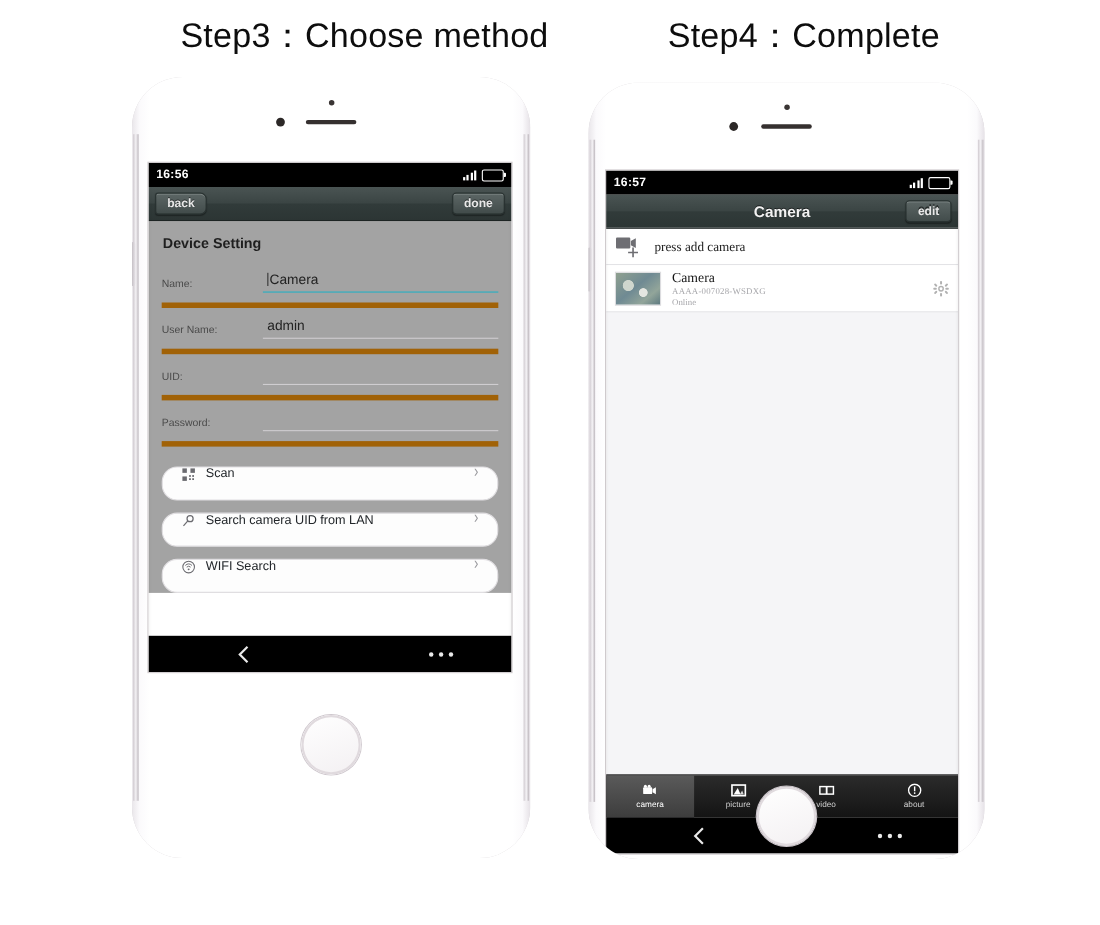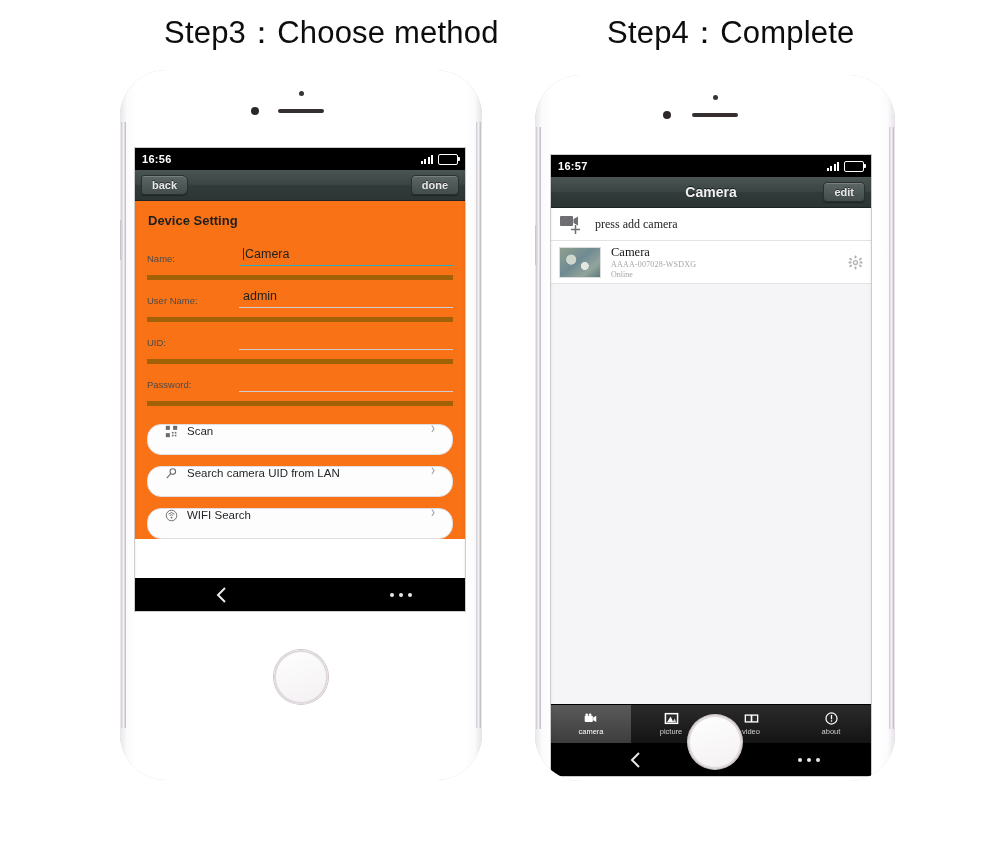--- a/index.html
+++ b/index.html
@@ -131,21 +131,21 @@
     border-radius: 4px;
     background: linear-gradient(180deg,#5c6665 0%,#424c4b 100%);
     box-shadow: inset 0 1px 0 rgba(255,255,255,.18), 0 1px 1px rgba(0,0,0,.35);
     border: 1px solid #293231;
     text-shadow: 0 -1px 0 rgba(0,0,0,.55);
   }
   .nav-btn.back { margin-left: 6px; border-radius: 3px 6px 6px 3px; }
   .nav-btn.right { margin-left: auto; margin-right: 6px; }
 
   
-  .form-wrap { padding: 0 12px; background:#f97316; }
+  .form-wrap { padding: 0 12px; background:#a3a3a3; }
   .section-title {
     font-size: 13px; color: #1f1f1f; font-weight: 600;
     padding: 12px 0 10px 1px;
   }
   .field {
     display: flex; align-items: flex-end;
     border-bottom: 5px solid #a16207;
     padding-bottom: 9px;
     padding-top: 9px;
   }

